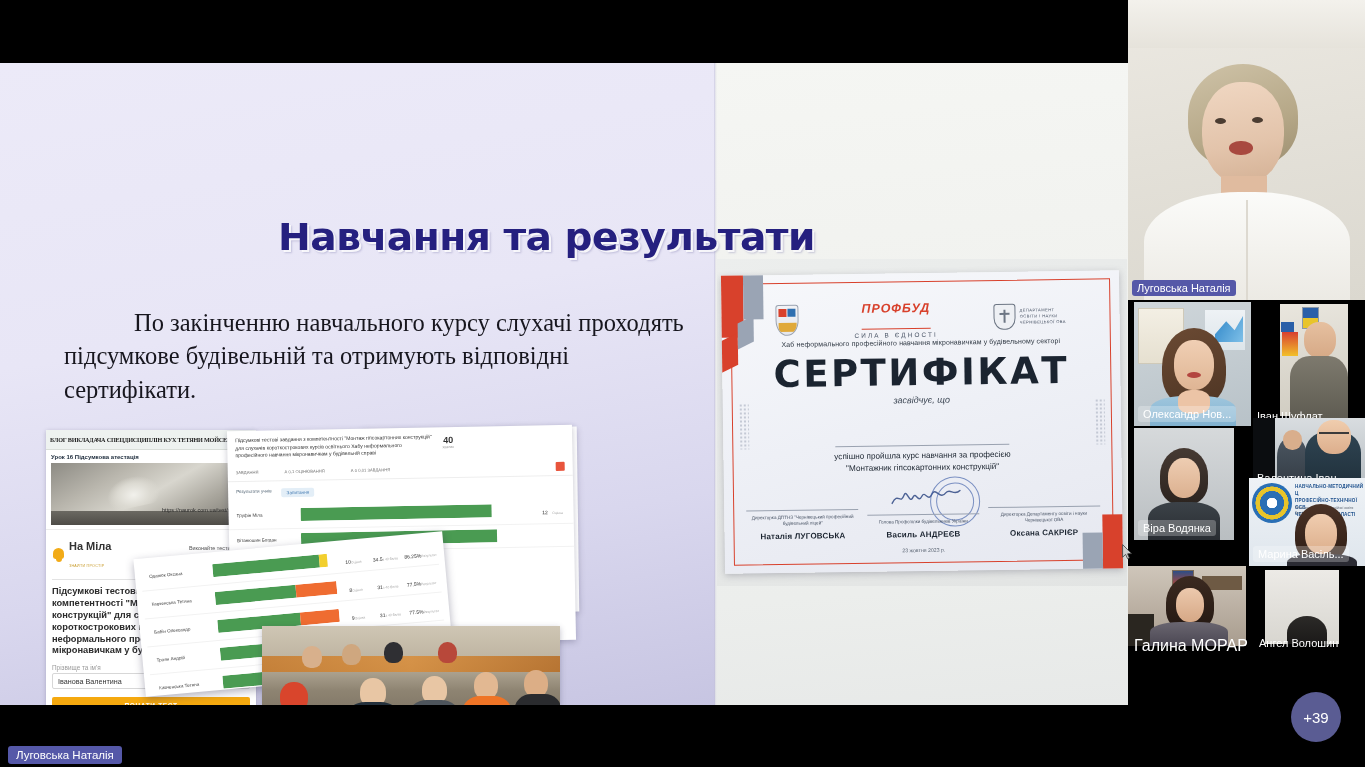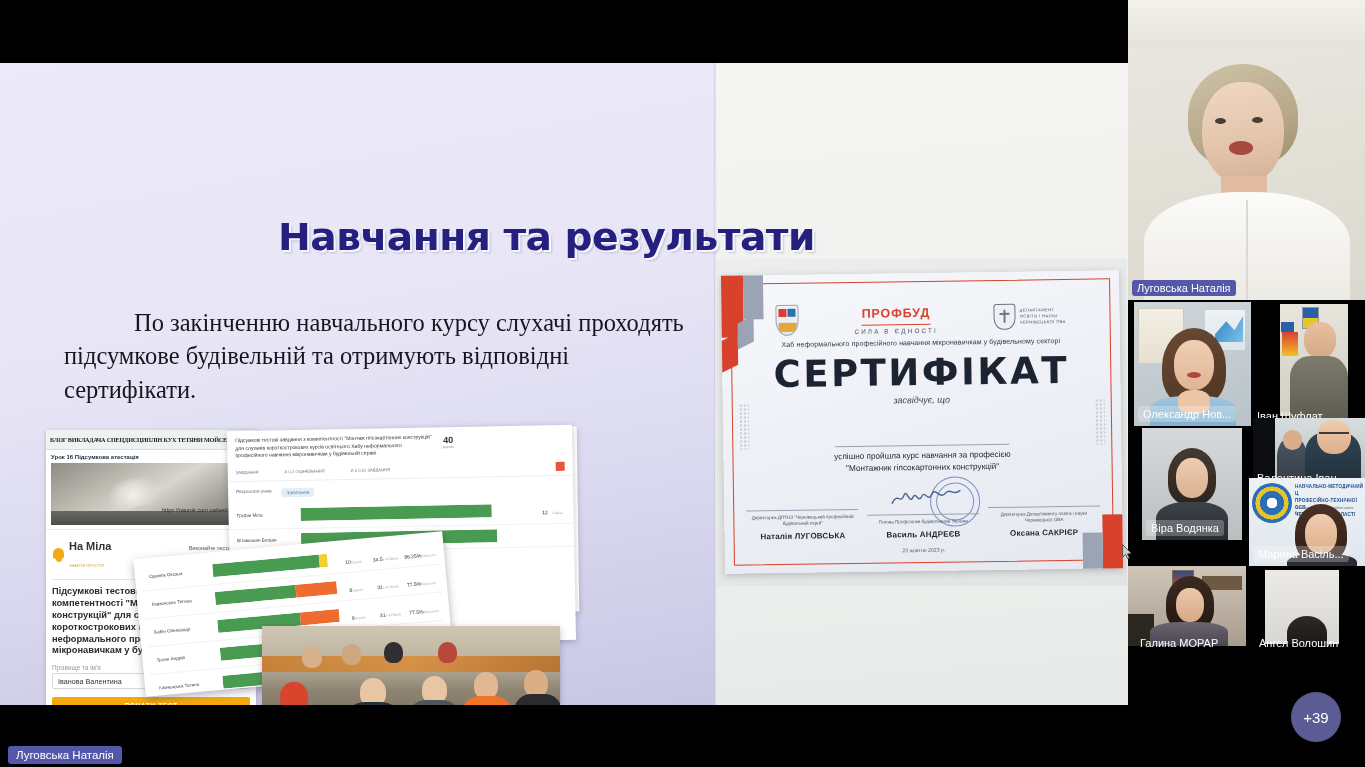--- a/index.html
+++ b/index.html
@@ -249,21 +249,21 @@
     background:linear-gradient(#f2f3f6,#e4e6ec);
     border:1px solid #9aa2b0; border-radius:3px 3px 50% 50%;
     overflow:hidden;
   }
   .emblem::before{ content:""; position:absolute; left:2px; top:3px; width:8px; height:8px; background:#d8412c; }
   .emblem::after{ content:""; position:absolute; right:2px; top:3px; width:8px; height:8px; background:#2e6fb0; }
   .emblem-bottom{ position:absolute; left:2px; bottom:3px; width:18px; height:9px; background:#e0a93a; }
   .profbud { text-align:center; }
   .profbud .p1 {
     font-size:12.5px; font-weight:700; color:#d8412c; letter-spacing:.9px;
-    border-bottom:1.4px solid #d8412c; padding-bottom:4px; display:inline-block;
+    border-bottom:1.4px solid #d8412c; padding-bottom:13px; display:inline-block;font-style:italic;
   }
   .profbud .p2 { font-size:6.4px; color:#4a5566; letter-spacing:2.1px; margin-top:2px; }
   .dept { display:flex; align-items:center; gap:4px; }
   .dept-seal {
     width:22px; height:26px; border:1px solid #6d7684; border-radius:3px 3px 45% 45%;
     position:relative; background:#eef0f4;
   }
   .dept-seal::before{
     content:""; position:absolute; left:50%; top:5px; margin-left:-1px;
     width:2px; height:13px; background:#6d7684;
@@ -425,21 +425,21 @@
     background:linear-gradient(#4a5560,#343c45); border-radius:40% 40% 0 0; }
   .vi-head2 { position:absolute; left:30px; top:12px; width:19px; height:20px;
     background:#d9ae8c; border-radius:48%; }
   .vi-man1 { position:absolute; left:52px; top:14px; width:56px; height:58px;
     background:linear-gradient(#2f4452,#1f2f3a); border-radius:36% 36% 0 0; }
   .vi-head1 { position:absolute; left:64px; top:2px; width:34px; height:34px;
     background:linear-gradient(#f0cdae,#dcae8c); border-radius:46%; }
   .vi-glass { position:absolute; left:66px; top:14px; width:30px; height:6px;
     border-top:2px solid #3b3b3b; }
 
-  #tile-vira { left:6px; top:428px; width:100px; height:112px;margin-left:8px; }
+  #tile-vira { left:6px; top:428px; width:100px; height:112px; }
   .vr-bg { position:absolute; inset:0; background:linear-gradient(#d6d9db,#b9bec1); }
   .vr-hair { position:absolute; left:26px; top:20px; width:48px; height:56px;
     background:linear-gradient(#463a33,#2c241f); border-radius:50% 50% 36% 36%; }
   .vr-face { position:absolute; left:34px; top:30px; width:32px; height:40px;
     background:linear-gradient(#eecdb2,#dbb08f); border-radius:46%; }
   .vr-body { position:absolute; left:14px; top:74px; width:72px; height:40px;
     background:linear-gradient(#3c4248,#282c31); border-radius:40% 40% 0 0; }
 
   #tile-maryna { left:121px; top:478px; width:116px; height:88px; }
   .mr-bg { position:absolute; inset:0; background:linear-gradient(#eef2f6,#dfe6ed); }
@@ -887,21 +887,21 @@
 
     <div class="tile" id="tile-halyna">
       <div class="hl-bg"></div>
       <div class="hl-pic"></div>
       <div class="hl-shelf"></div>
       <div class="hl-chair"></div>
       <div class="hl-hair"></div>
       <div class="hl-face"></div>
       <div class="hl-body"></div>
     </div>
-    <span style="position:absolute; left:12px; top:637px; font-size:11px; color:#fff;">Галина МОРАР</span>
+    <span style="position:absolute; left:6px; top:637px; font-size:16px; color:#fff;">Галина МОРАР</span>
 
     <div class="tile" id="tile-ihor">
       <div class="ih-bg"></div>
       <div class="ih-head"></div>
     </div>
     <span style="position:absolute; left:131px; top:637px; font-size:11px; color:#fff;">Ангел Волошин</span>
 
 
     <div id="badge-more">+39</div>
   </div>

